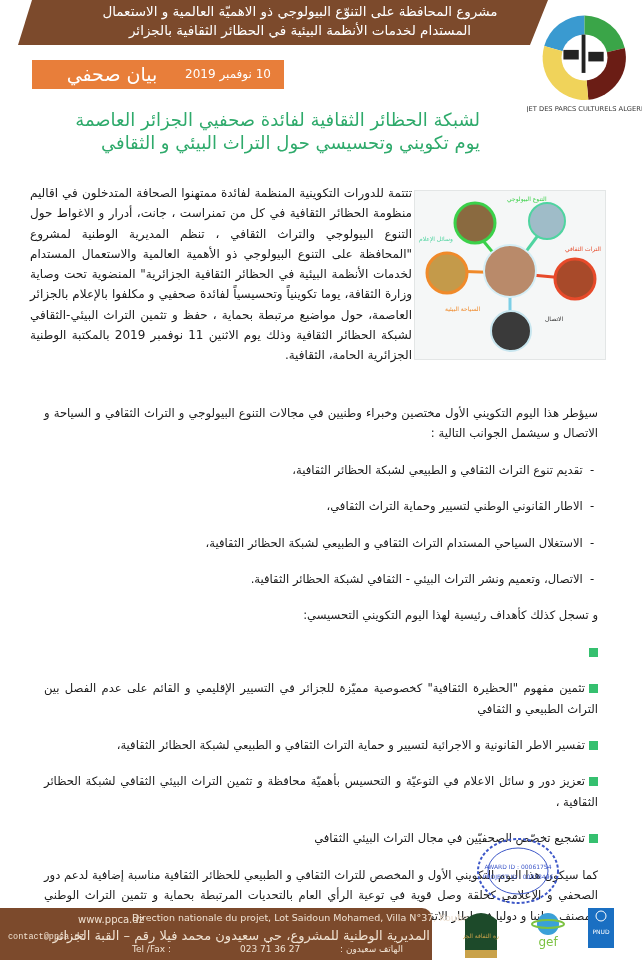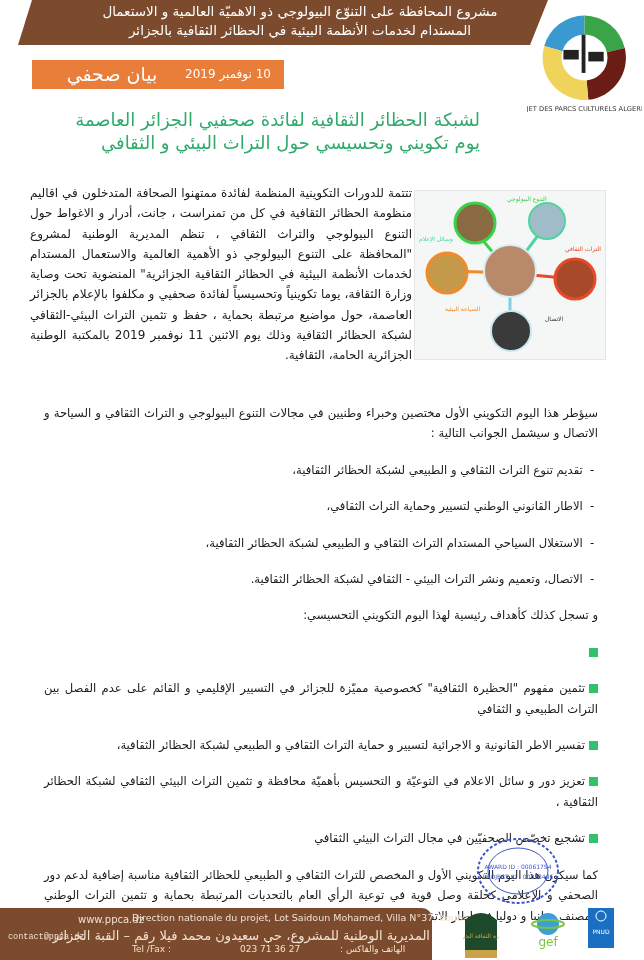--- a/index.html
+++ b/index.html
@@ -118,21 +118,21 @@
   <text x="48" y="43" font-size="6" fill="#3d57c8" text-anchor="middle" font-family="DejaVu Sans, sans-serif">PROJECT ID : 00078496</text>
 </svg>
 
 <div class="footer">
   <span class="email">contact@ppca.dz</span>
   <span class="web">www.ppca.dz</span>
   <span class="addr-fr">Direction nationale du projet, Lot Saidoun Mohamed, Villa N°37, Kouba.</span>
   <span class="addr-ar">المديرية الوطنية للمشروع، حي سعيدون محمد فيلا رقم – القبة الجزائر</span>
   <span class="tel-label">Tel /Fax :</span>
   <span class="tel">023 71 36 27</span>
-  <span class="tel-ar">الهاتف والفاكس :</span>
+  <span class="tel-ar">الهاتف سعيدون :</span>
 </div>
 
 <svg class="partner" style="left:463px; top:908px;" width="36" height="50">
   <path d="M2 12 Q18 -2 34 12 L34 50 L2 50 Z" fill="#1d4a2a"></path>
   <rect x="2" y="42" width="32" height="8" fill="#c9a24a"></rect>
   <text x="18" y="30" font-size="6" fill="#c9a24a" text-anchor="middle" font-family="DejaVu Sans, sans-serif">وزارة الثقافة الجزائر</text>
 </svg>
 <svg class="partner" style="left:528px; top:910px;" width="40" height="46">
   <circle cx="20" cy="14" r="11" fill="#3aa0d8"></circle>
   <ellipse cx="20" cy="14" rx="16" ry="4" fill="none" stroke="#7cc242" stroke-width="2"></ellipse>

